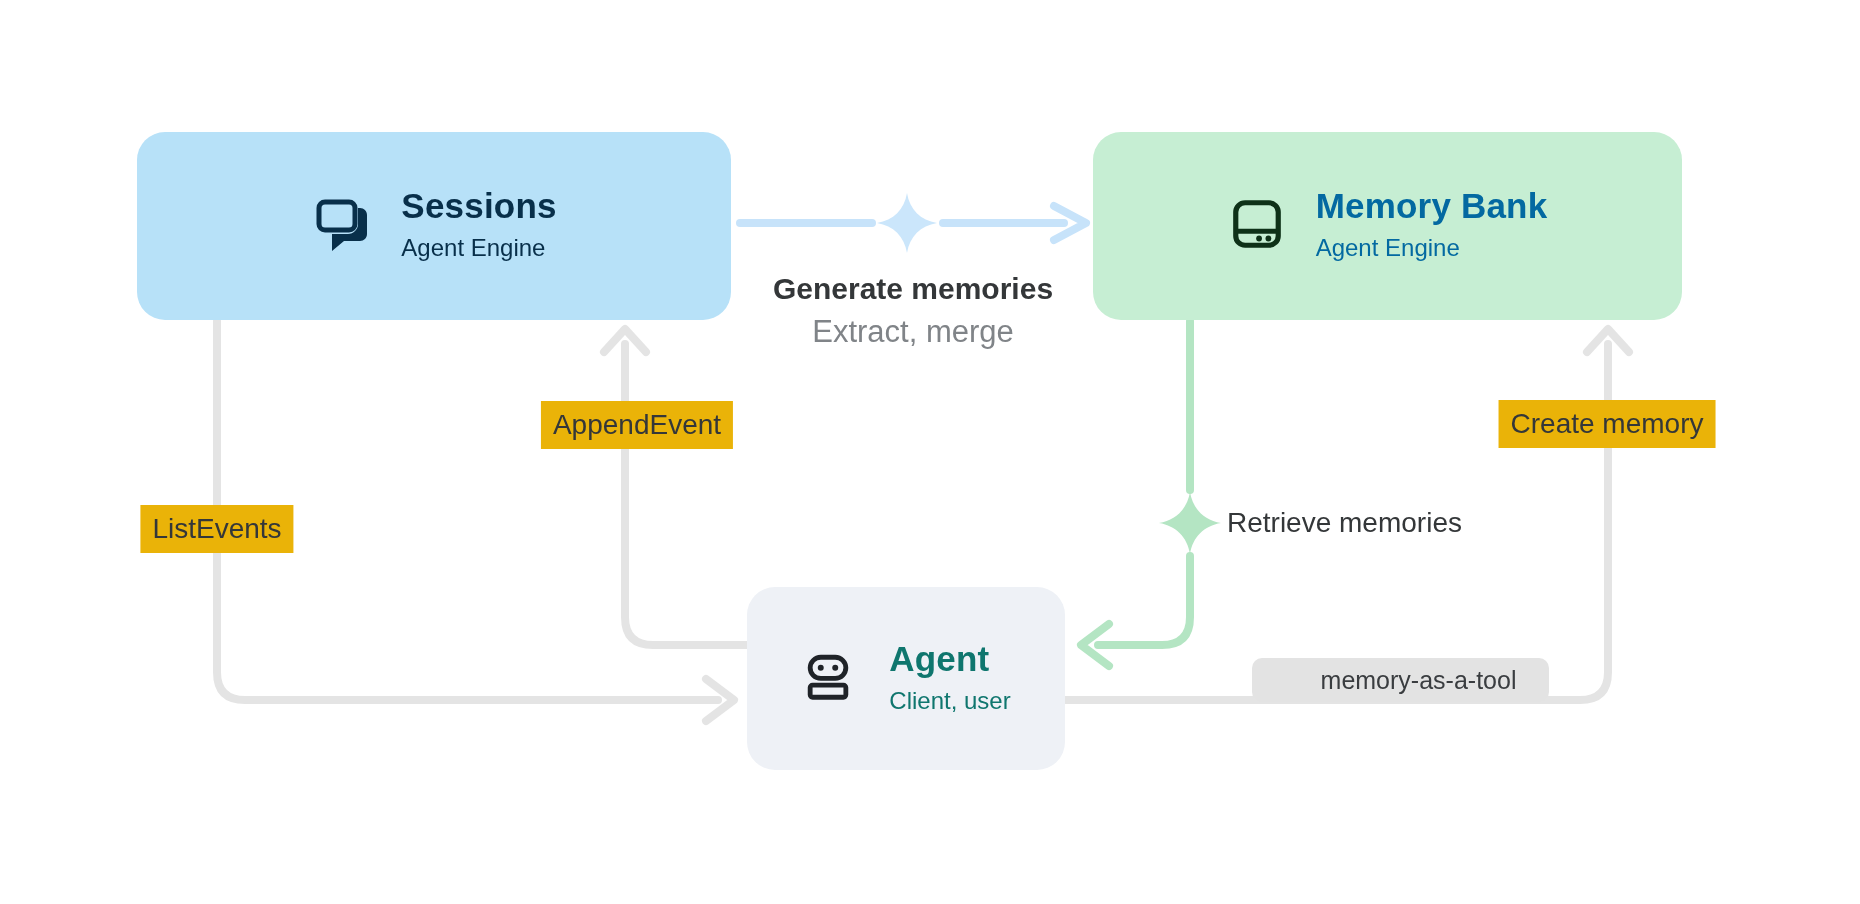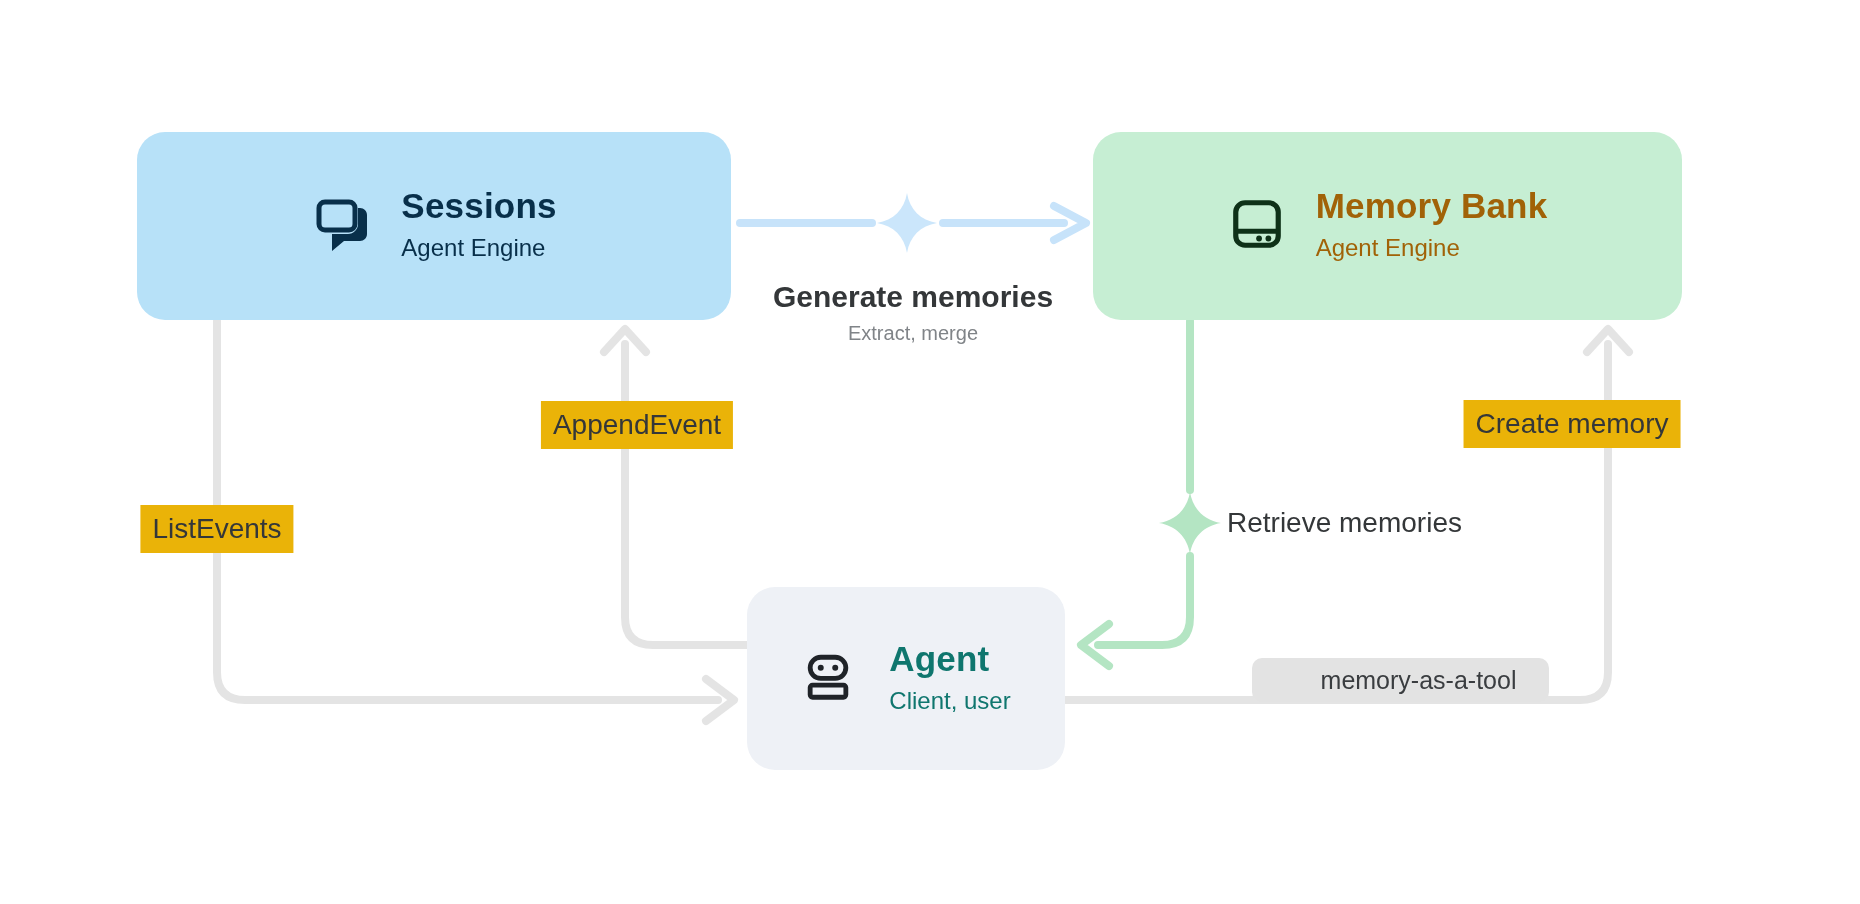--- a/index.html
+++ b/index.html
@@ -4,28 +4,28 @@
 <style>
   html,body{margin:0;padding:0;background:#ffffff;}
   body{font-family:"Liberation Sans","DejaVu Sans",sans-serif;}
   .canvas{position:relative;width:1860px;height:904px;background:#ffffff;overflow:hidden;}
   .arrow-layer{position:absolute;left:0;top:0;}
   .node{position:absolute;border-radius:28px;display:flex;align-items:center;justify-content:center;gap:30px;}
   .node .txt{display:flex;flex-direction:column;}
   .node .title{font-size:35px;font-weight:700;line-height:44px;letter-spacing:.2px;}
   .node .subtitle{font-size:24px;font-weight:400;line-height:40px;}
   #node-sessions{left:137px;top:132px;width:594px;height:188px;background:#b7e1f8;color:#082f4a;}
-  #node-memory-bank{left:1093px;top:132px;width:589px;height:188px;background:#c6eed3;color:#a16207;}
+  #node-memory-bank{left:1093px;top:132px;width:589px;height:188px;background:#c6eed3;color:#0369a1;}
   #node-agent{left:747px;top:587px;width:318px;height:183px;background:#eef1f6;color:#0f766e;gap:34px;}
   .edge-label{position:absolute;font-size:28px;color:#343739;white-space:nowrap;transform:translate(-50%,-50%);}
   .edge-label.bg{background:#eab308;padding:8px 12px;}
   #label-retrieve{transform:translate(0,-50%);}
-  #label-generate{position:absolute;left:913px;top:280px;transform:translateX(-50%);text-align:center;}
+  #label-generate{position:absolute;left:913px;top:272px;transform:translateX(-50%);text-align:center;}
   #label-generate .main{font-size:30px;font-weight:700;color:#343739;white-space:nowrap;}
-  #label-generate .sub{font-size:20px;font-weight:400;color:#808488;margin-top:8px;white-space:nowrap;}
+  #label-generate .sub{font-size:31px;font-weight:400;color:#808488;margin-top:8px;white-space:nowrap;}
   #badge-memory-tool{position:absolute;left:1252px;top:658px;width:261px;height:44px;background:#e3e3e3;
       border-radius:10px;display:flex;align-items:center;justify-content:center;
       font-size:25px;color:#3a3d40;padding-left:36px;}
 </style>
 </head>
 <body>
 
 <div class="canvas">
 
   <svg class="arrow-layer" width="1860" height="904" viewBox="0 0 1860 904">
@@ -110,17 +110,17 @@
     <div class="main">Generate memories</div>
     <div class="sub">Extract, merge</div>
   </div>
 
   <div class="edge-label bg" style="left:637px;top:425px;">AppendEvent</div>
 
   <div class="edge-label bg" style="left:217px;top:529px;">ListEvents</div>
 
   <div class="edge-label" id="label-retrieve" style="left:1227px;top:523px;">Retrieve memories</div>
 
-  <div class="edge-label bg" style="left:1572px;top:424px;">Create memory</div>
+  <div class="edge-label bg" style="left:1607px;top:424px;">Create memory</div>
 
   <div id="badge-memory-tool">memory-as-a-tool</div>
 
 </div>
 
 </body></html>

